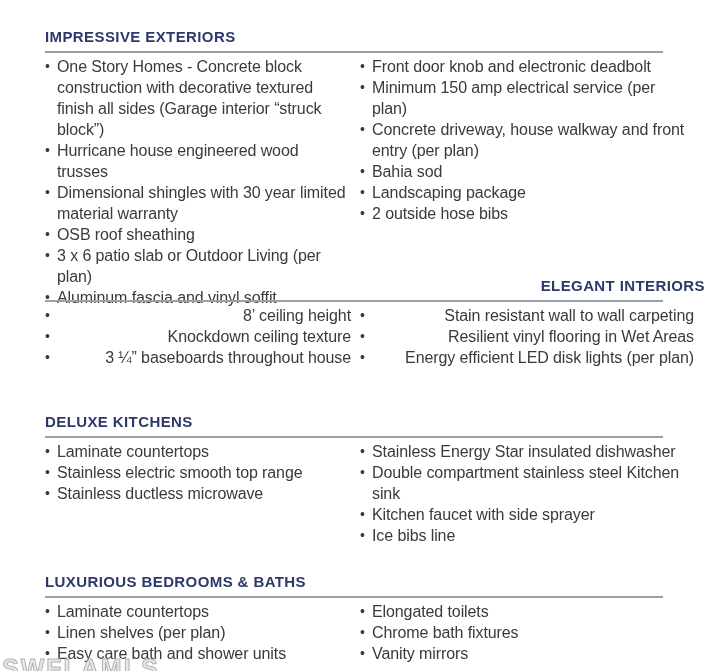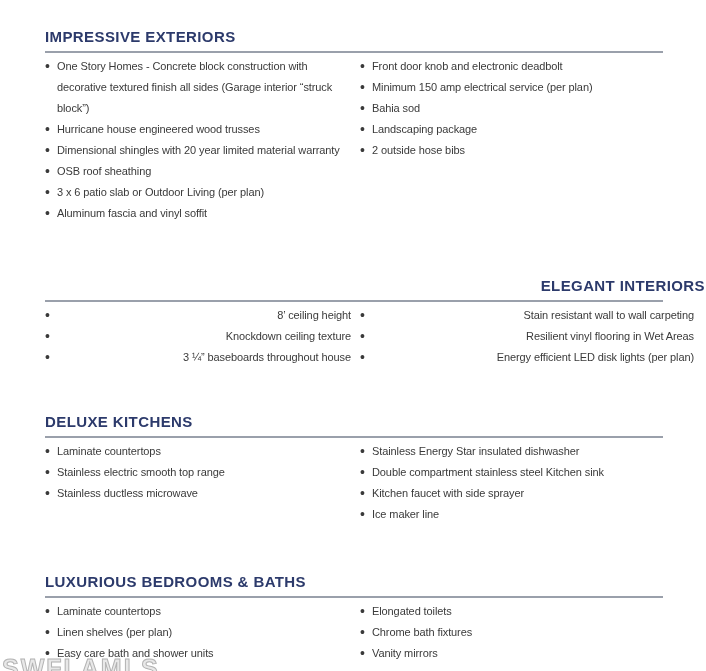--- a/index.html
+++ b/index.html
@@ -32,21 +32,21 @@
   }
   .cols{
     display:grid;grid-template-columns:306px 334px;column-gap:9px;
     margin-top:3px;
   }
   ul.features{
     margin:0;padding:0;list-style:none;
   }
   ul.features li{
     position:relative;padding-left:12px;
-    font-size:11px;line-height:21px;letter-spacing:-0.1px;
+    font-size:16px;line-height:21px;letter-spacing:-0.1px;
   }
   ul.features li::before{
     content:"•";position:absolute;left:0;top:0;
     font-size:14px;color:var(--text);
   }
   .watermark{
     position:absolute;left:2px;top:654px;
     font-size:25px;font-weight:bold;letter-spacing:2px;
     color:rgba(179,179,179,0.30);
     -webkit-text-stroke:1px var(--watermark);
@@ -58,28 +58,29 @@
 
 <main class="page">
   <div id="sections">
   <section class="section">
     <h2 class="section-title">IMPRESSIVE EXTERIORS</h2>
     <div class="section-rule"></div>
     <div class="cols">
       <ul class="features">
             <li>One Story Homes - Concrete block construction with decorative textured finish all sides (Garage interior “struck block”)</li>
             <li>Hurricane house engineered wood trusses</li>
-            <li>Dimensional shingles with 20 year limited material warranty</li>
+            <li>Dimensional shingles with 30 year limited material warranty</li>
             <li>OSB roof sheathing</li>
             <li>3 x 6 patio slab or Outdoor Living (per plan)</li>
             <li>Aluminum fascia and vinyl soffit</li>
           </ul>
       <ul class="features">
             <li>Front door knob and electronic deadbolt</li>
             <li>Minimum 150 amp electrical service (per plan)</li>
+            <li>Concrete driveway, house walkway and front entry (per plan)</li>
             <li>Bahia sod</li>
             <li>Landscaping package</li>
             <li>2 outside hose bibs</li>
           </ul>
     </div>
   </section>
 
   <section class="section">
     <h2 class="section-title">ELEGANT INTERIORS</h2>
     <div class="section-rule"></div>
@@ -103,21 +104,21 @@
     <div class="cols">
       <ul class="features">
             <li>Laminate countertops</li>
             <li>Stainless electric smooth top range</li>
             <li>Stainless ductless microwave</li>
           </ul>
       <ul class="features">
             <li>Stainless Energy Star insulated dishwasher</li>
             <li>Double compartment stainless steel Kitchen sink</li>
             <li>Kitchen faucet with side sprayer</li>
-            <li>Ice maker line</li>
+            <li>Ice bibs line</li>
           </ul>
     </div>
   </section>
 
   <section class="section">
     <h2 class="section-title">LUXURIOUS BEDROOMS &amp; BATHS</h2>
     <div class="section-rule"></div>
     <div class="cols">
       <ul class="features">
             <li>Laminate countertops</li>

